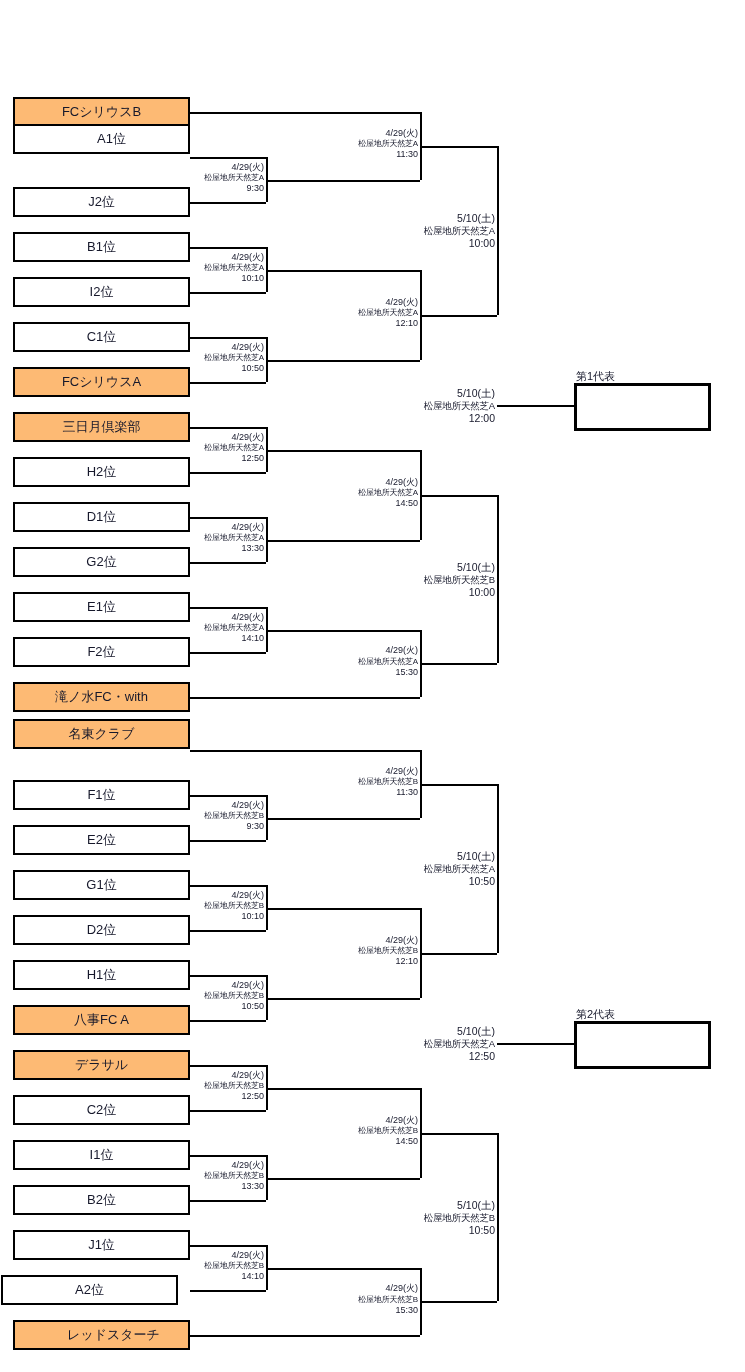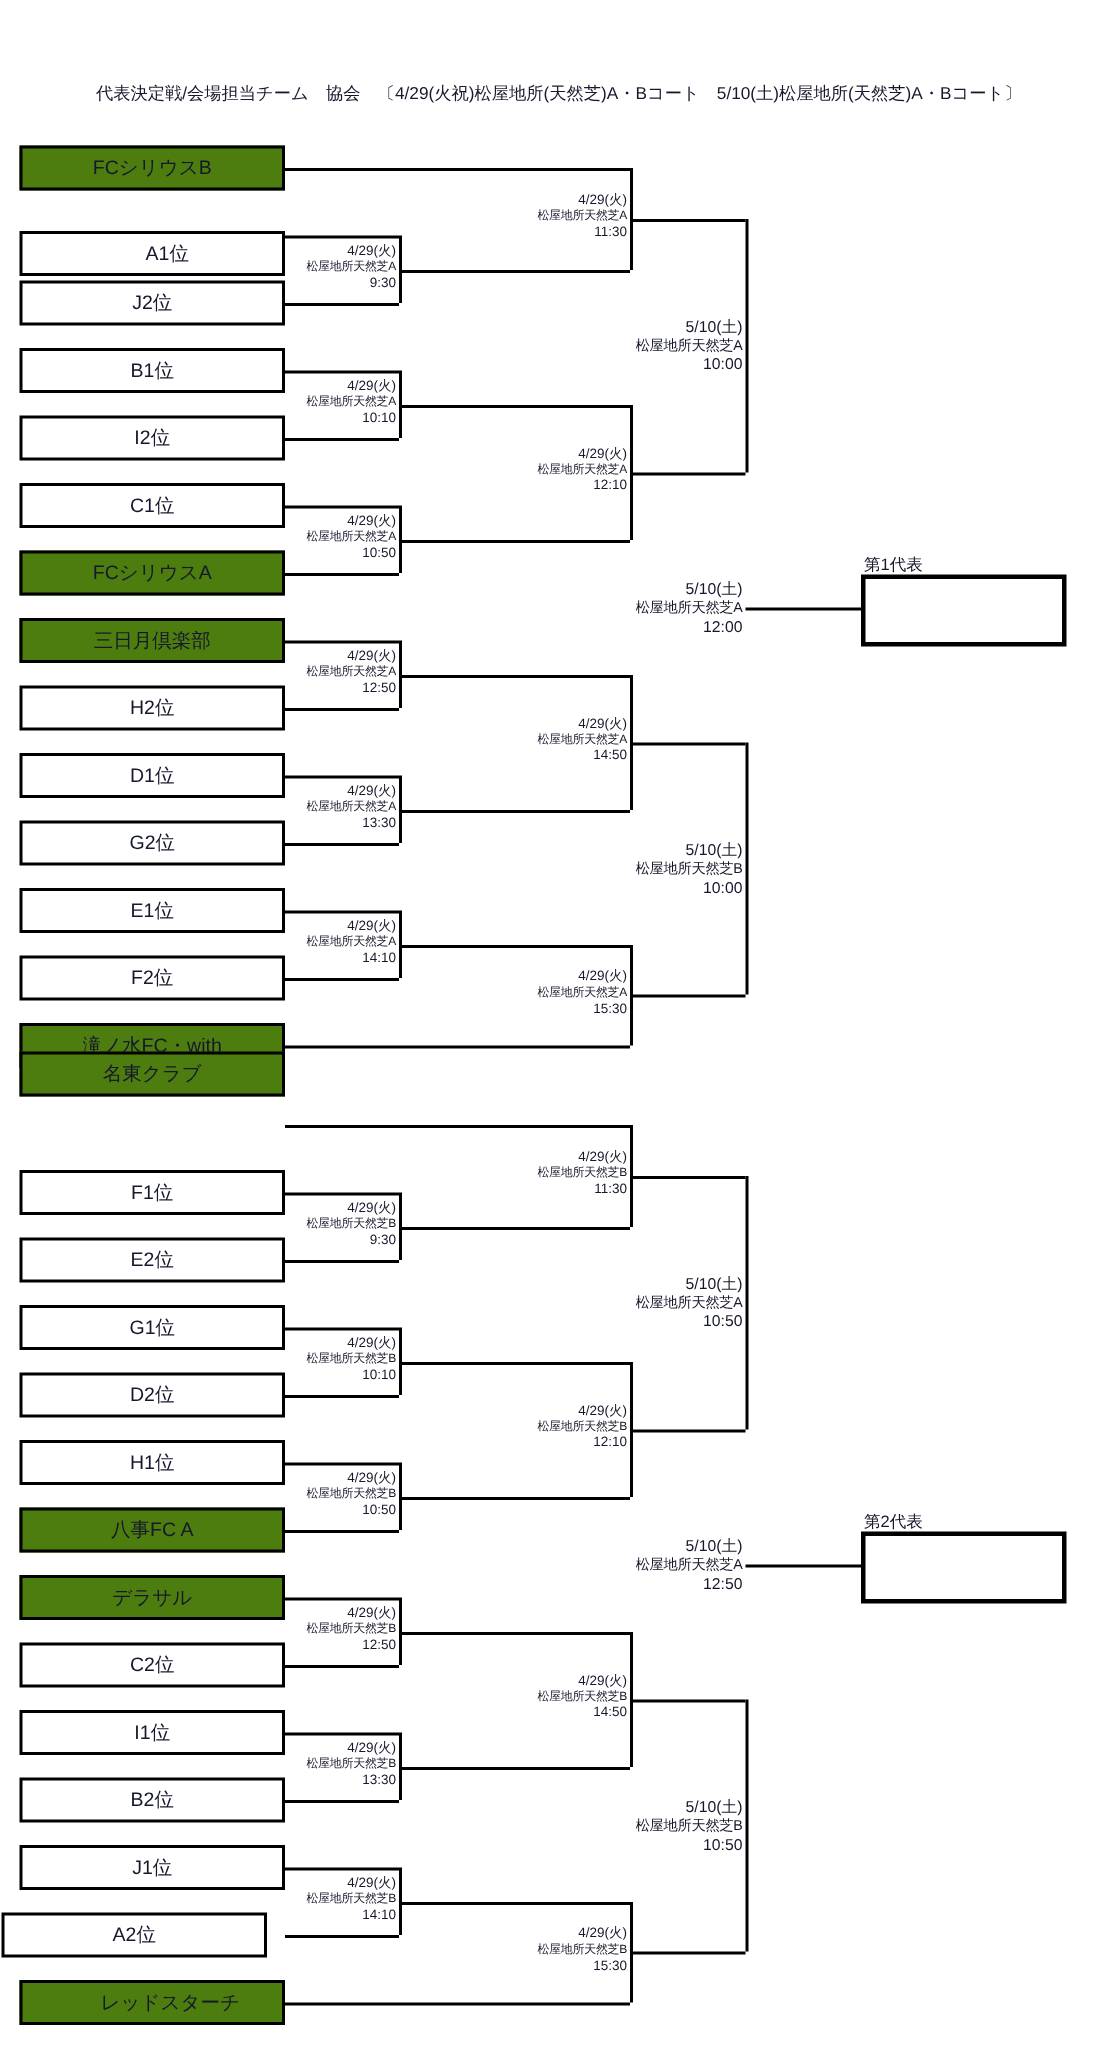--- a/index.html
+++ b/index.html
@@ -52,21 +52,21 @@
     border: 2.5px solid #000000;
     background: #ffffff;
     display: flex;
     align-items: center;
     justify-content: center;
     font-size: 13px;
     color: #16182b;
     white-space: nowrap;
   }
   .team.shaded {
-    background: #4d7c0f;
+    background: #fdba74;
   }
 
   
   
   .hline {
     position: absolute;
     height: 0;
     border-top: 2.2px solid #000000;
   }
   .vline {
@@ -107,27 +107,26 @@
     box-sizing: border-box;
     border: 3px solid #000000;
     background: #ffffff;
   }
 </style>
 </head>
 <body>
 
 <div id="page">
 
-  <div class="subtitle">代表決定戦/会場担当チーム　協会　〔4/29(火祝)松屋地所(天然芝)A・Bコート　5/10(土)松屋地所(天然芝)A・Bコート〕</div>
 
   <div id="bracket-layer">
       <div class="team shaded" style="left: 13px; top: 97px;">
         <span>FCシリウスB</span>
       </div>
-      <div class="team" style="left: 13px; top: 154px; padding-left: 20px;">
+      <div class="team" style="left: 13px; top: 124px; padding-left: 20px;">
         <span>A1位</span>
       </div>
       <div class="team" style="left: 13px; top: 187px;">
         <span>J2位</span>
       </div>
       <div class="team" style="left: 13px; top: 232px;">
         <span>B1位</span>
       </div>
       <div class="team" style="left: 13px; top: 277px;">
         <span>I2位</span>
@@ -256,21 +255,21 @@
         <span class="l3">10:00</span>
       </div>
       <div class="hline" style="left: 497px; top: 404.5px; width: 77px;"></div>
       <div class="match big" style="right: 250px; top: 386.5px;">
         <span class="l1">5/10(土)</span>
         <span class="l2">松屋地所天然芝A</span>
         <span class="l3">12:00</span>
       </div>
       <div class="rep-label" style="left: 576px; top: 368.5px;">第1代表</div>
       <div class="rep-box" style="left: 574px; top: 382.5px;"></div>
-      <div class="team shaded" style="left: 13px; top: 701px;">
+      <div class="team shaded" style="left: 13px; top: 719px;">
         <span>名東クラブ</span>
       </div>
       <div class="team" style="left: 13px; top: 780px;">
         <span>F1位</span>
       </div>
       <div class="team" style="left: 13px; top: 825px;">
         <span>E2位</span>
       </div>
       <div class="team" style="left: 13px; top: 870px;">
         <span>G1位</span>

